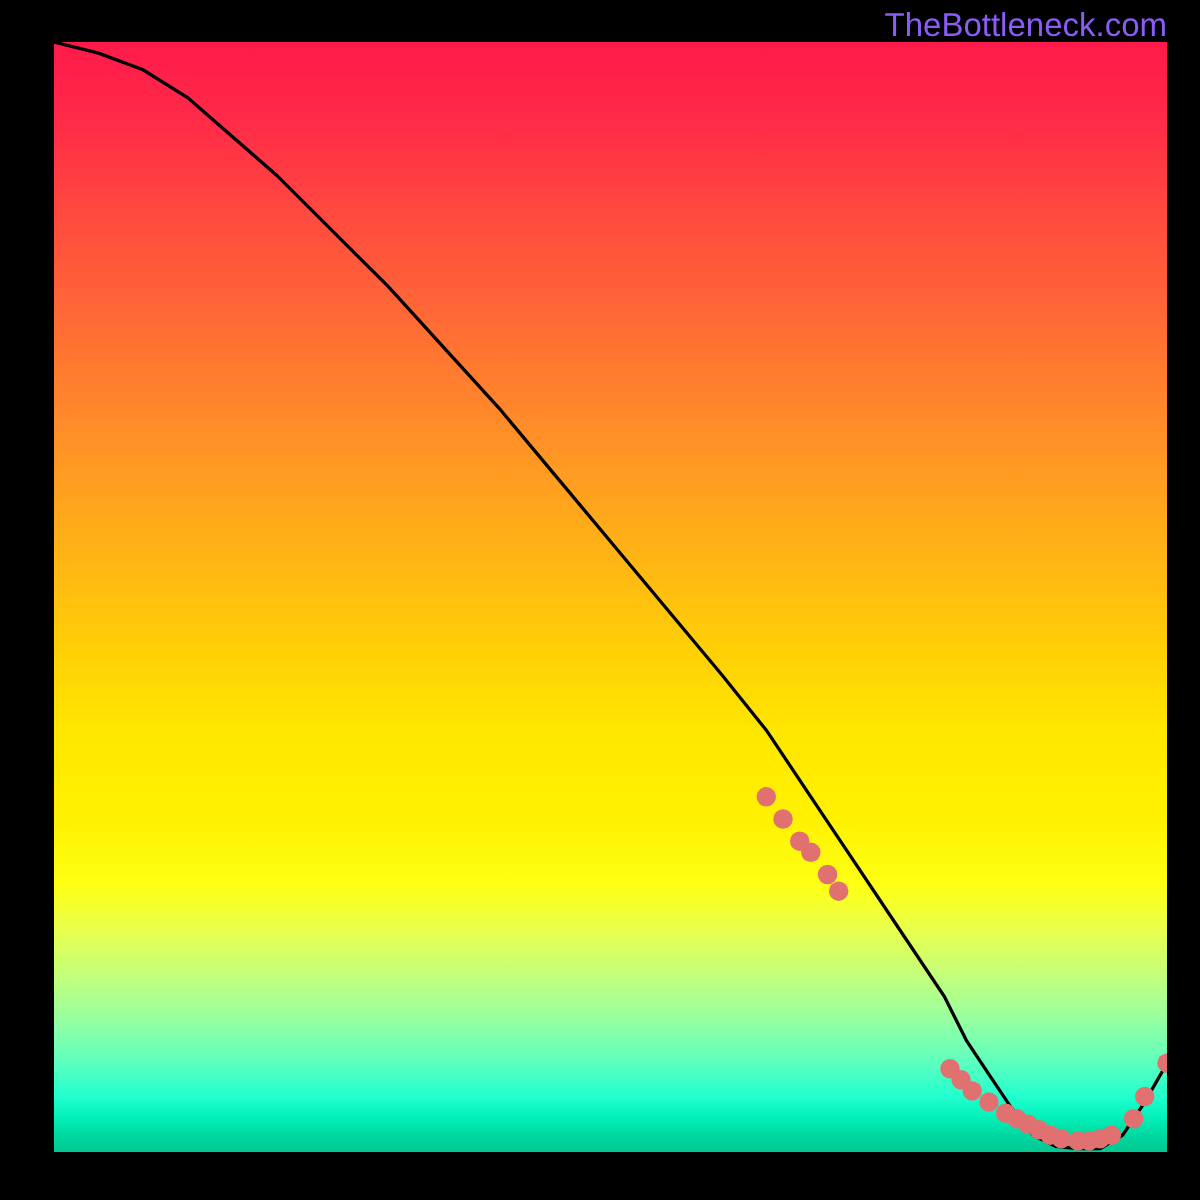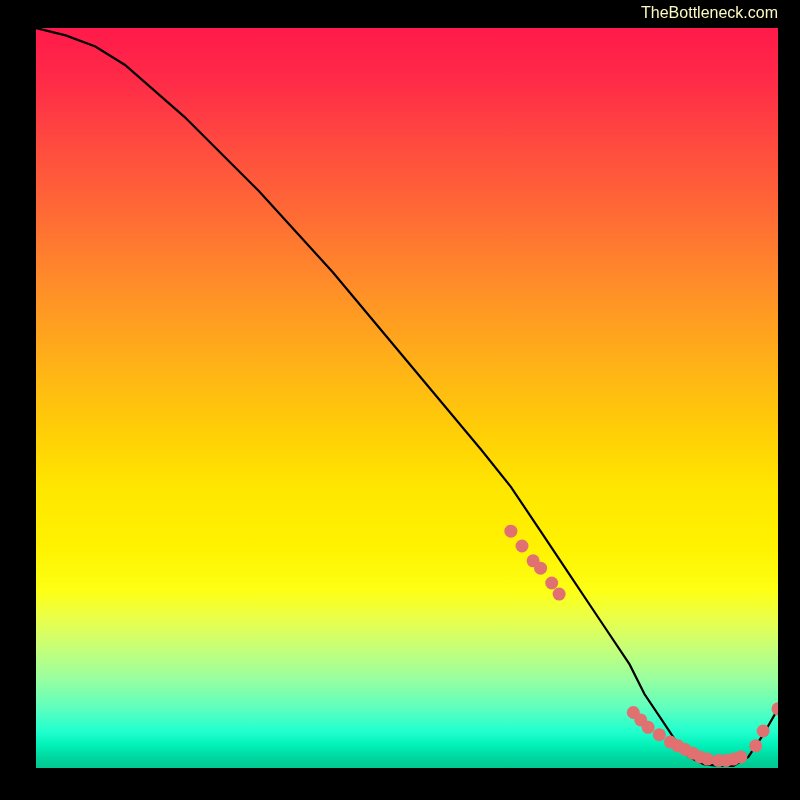--- a/index.html
+++ b/index.html
@@ -14,22 +14,22 @@
   .container {
     position: relative;
     width: 800px;
     height: 800px;
     background: #000;
   }
   .watermark {
     position: absolute;
     top: 4px;
     right: 22px;
-    color: #fef9c3;
-    font-size: 16px;
+    color: #8b5cf6;
+    font-size: 22px;
     font-weight: 400;
     z-index: 10;
   }
   .plot-area {
     position: absolute;
     left: 36px;
     top: 28px;
     width: 742px;
     height: 740px;
     overflow: hidden;

